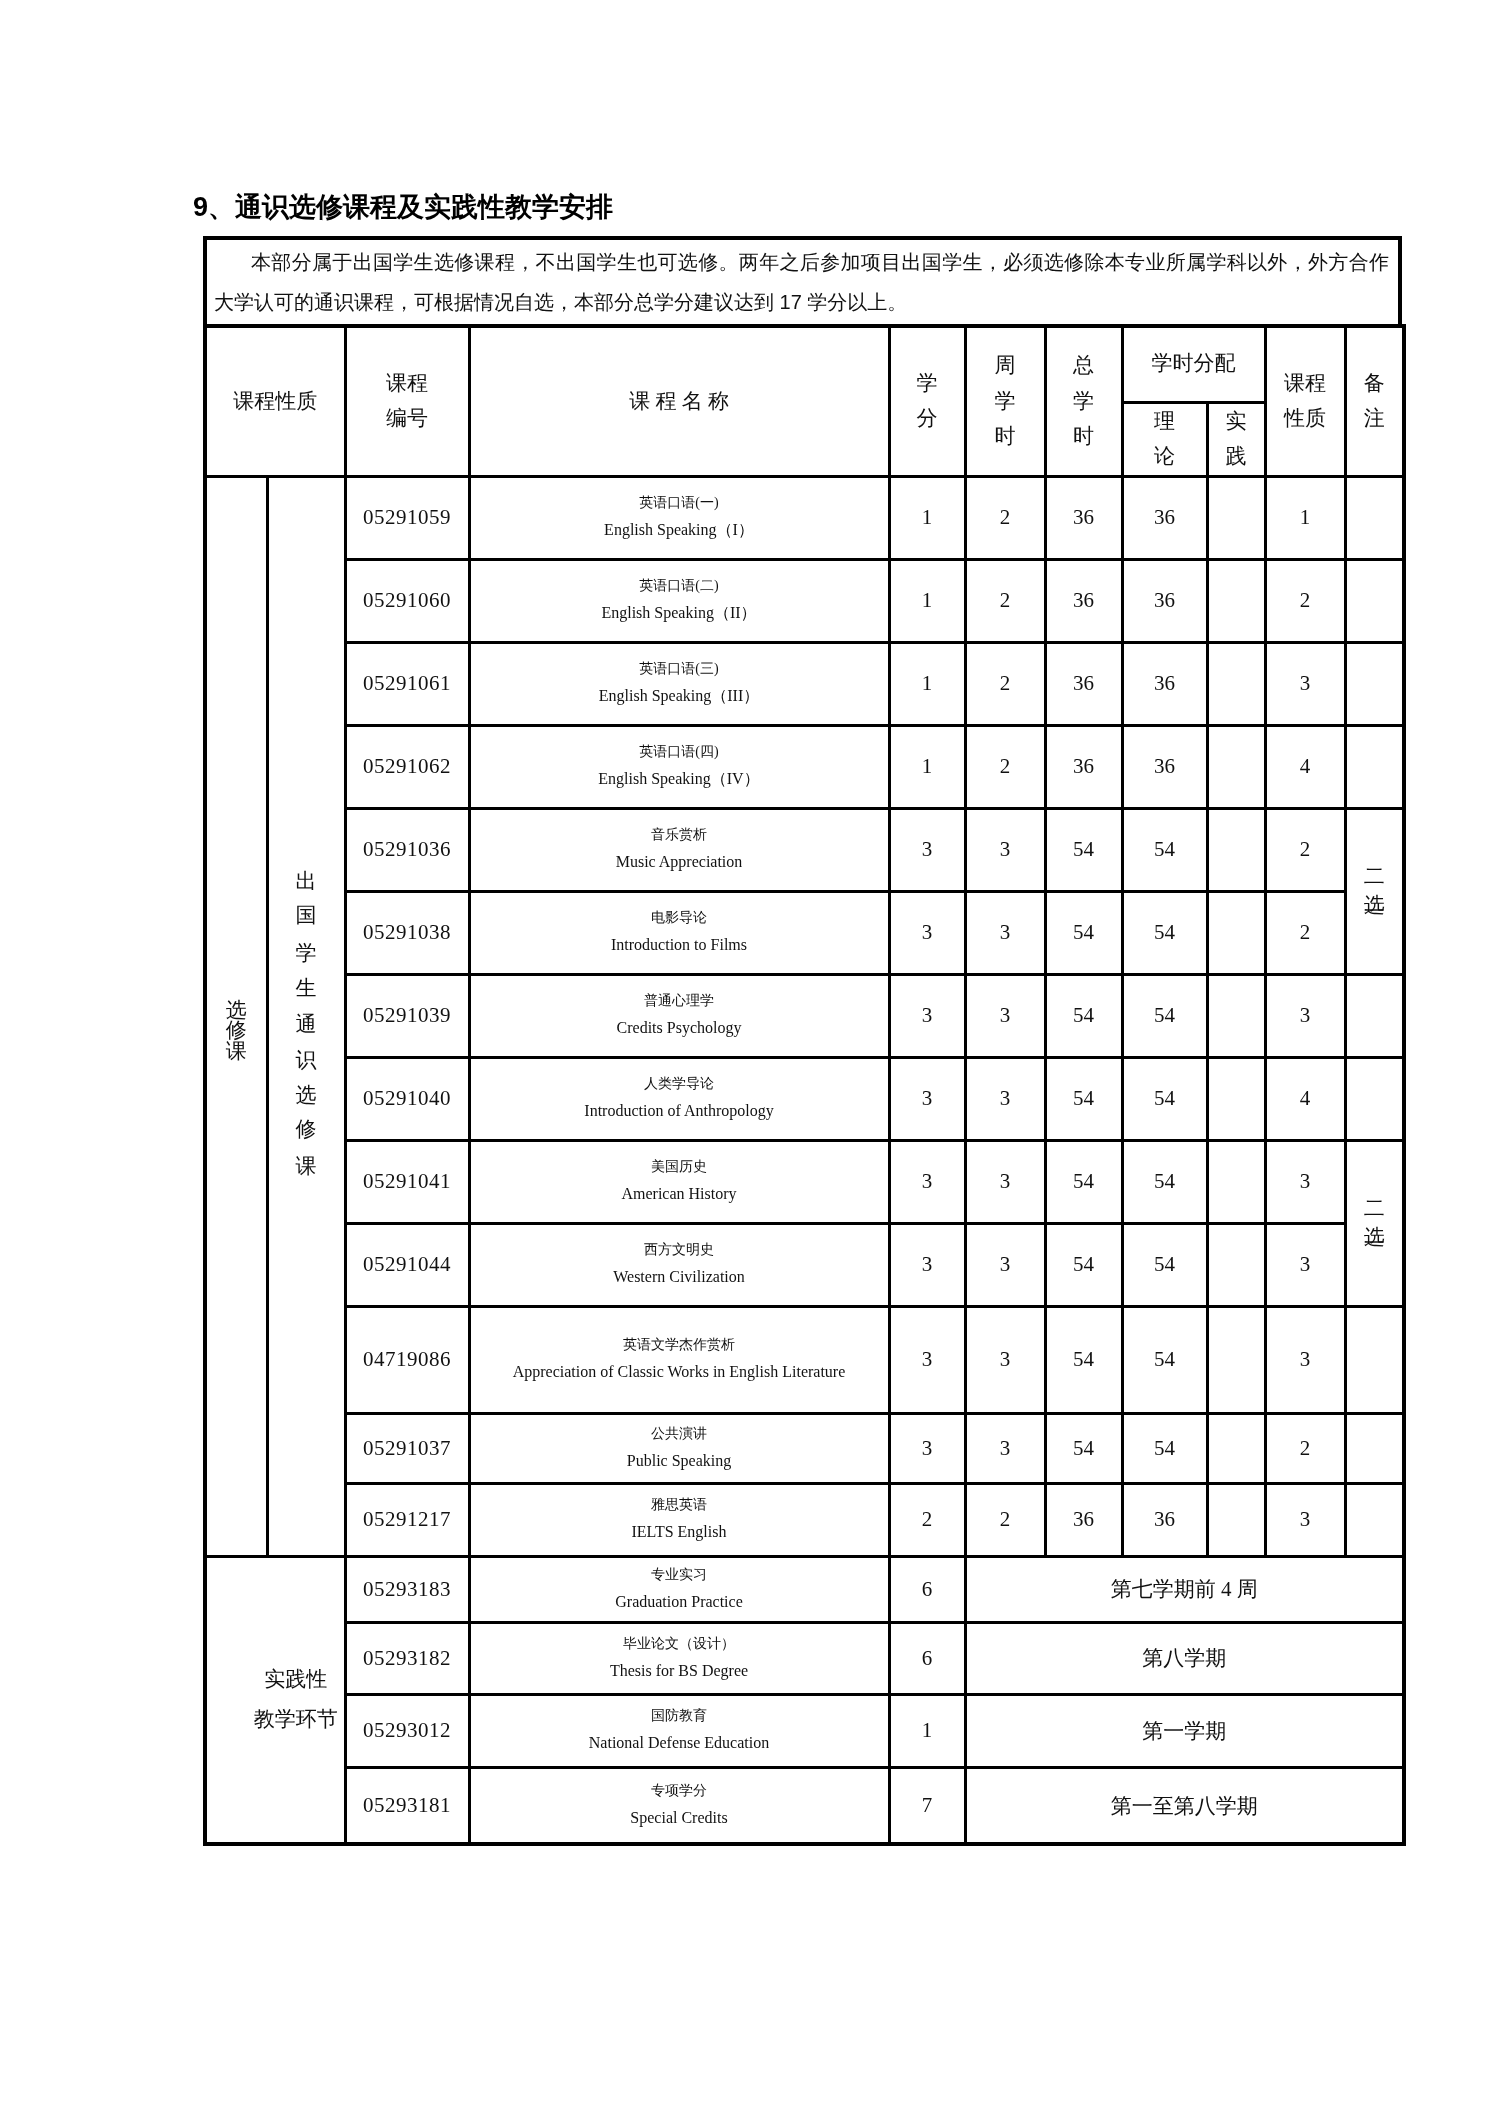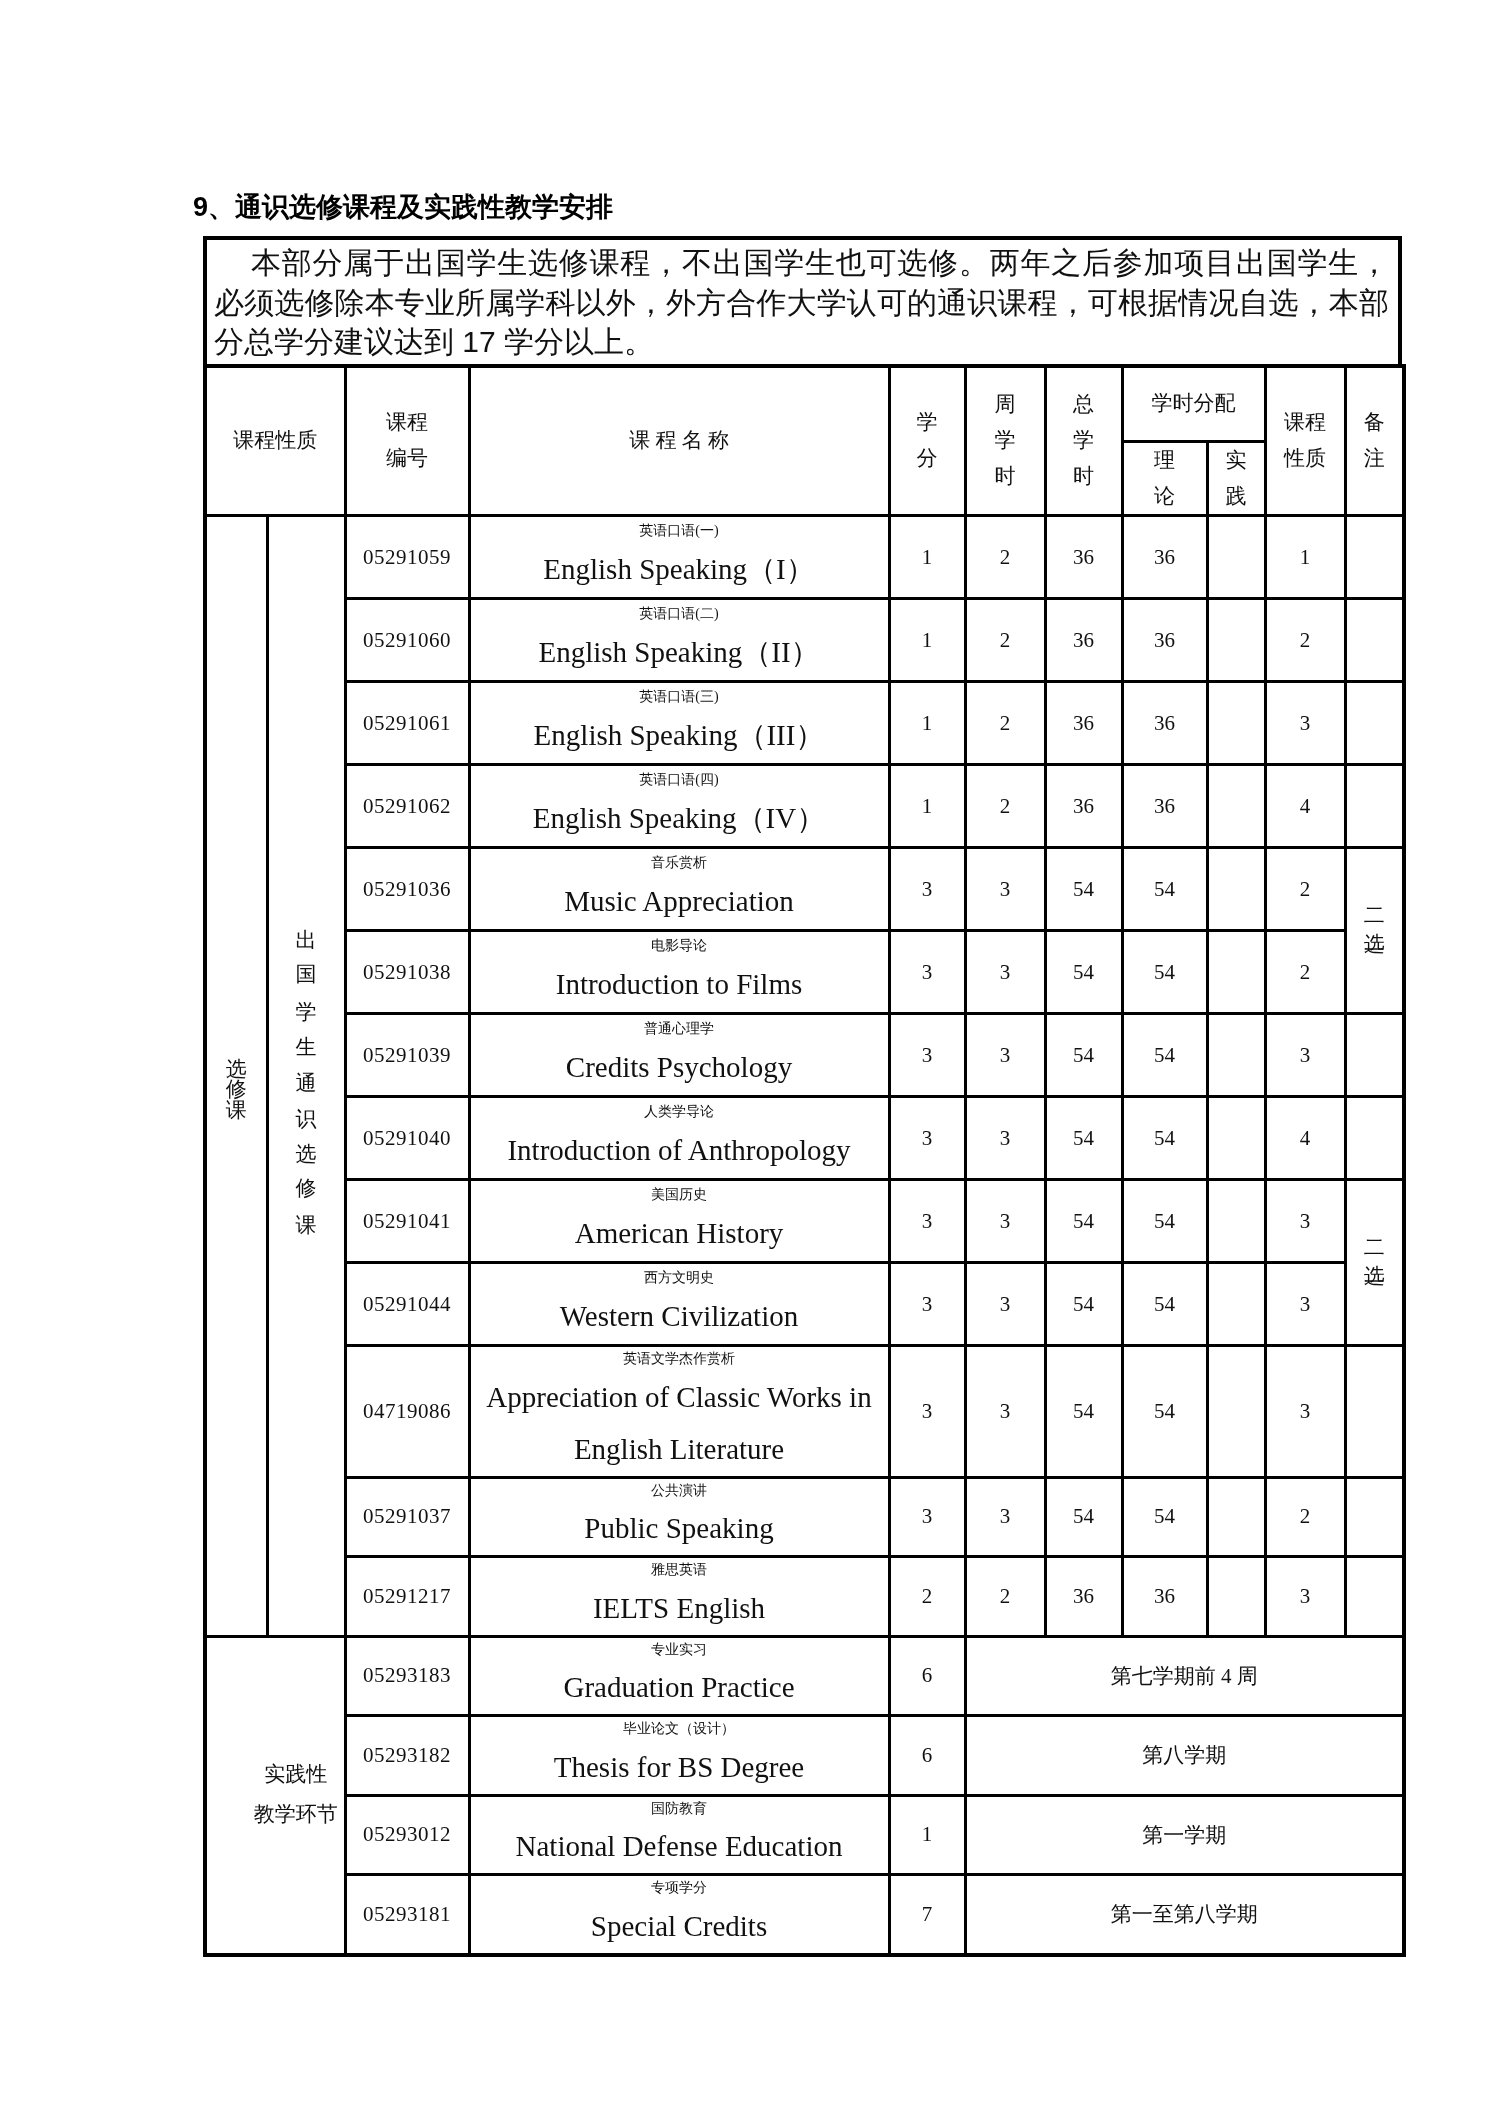--- a/index.html
+++ b/index.html
@@ -5,42 +5,42 @@
   html,body{margin:0;padding:0;background:#ffffff;}
   .page{position:relative;width:1500px;height:2121px;background:#ffffff;overflow:hidden;
         font-family:"Liberation Serif","DejaVu Serif",serif;color:#111;}
   .content{position:absolute;left:203px;top:192px;width:1199px;}
 
   .title{font-family:"Liberation Sans","DejaVu Sans",sans-serif;font-weight:bold;
          font-size:27px;line-height:30px;margin:0 0 14px -10px;color:#000;}
 
   .intro{box-sizing:border-box;border:4px solid #000;border-bottom:none;
          font-family:"Liberation Sans","DejaVu Sans",sans-serif;
-         font-size:30px;line-height:39.5px;padding:3px 9px 2px 7px;
+         font-size:20px;line-height:39.5px;padding:3px 9px 2px 7px;
          text-align:justify;text-indent:37px;color:#111;}
 
   table.course{border-collapse:collapse;table-layout:fixed;width:1199px;
                border:4px solid #000;}
   table.course th,table.course td{border:3px solid #000;padding:0;text-align:center;
                vertical-align:middle;font-weight:normal;font-size:21px;color:#111;
                overflow:hidden;}
   th{line-height:1.6;}
 
   .stk{display:inline-block;word-break:break-all;line-height:1.7;text-align:center;}
   .w1{width:1.15em;}
   .w2{width:2.3em;}
 
   .vtext{writing-mode:vertical-rl;text-orientation:upright;display:inline-block;}
   .ls-elective{letter-spacing:1.0em;}
   .ls-sub{letter-spacing:1.7em;}
   .ls-choose{letter-spacing:1.1em;}
 
   .code{font-size:22px;letter-spacing:0.5px;}
   .zh{line-height:1.78;font-size:14px;}
-  .en{line-height:1.78;font-size:29px;}
+  .en{line-height:1.78;font-size:16px;}
   .pre{white-space:pre-line;line-height:1.9;padding-left:41px;}
   .sched{font-size:21px;}
 </style>
 </head>
 <body>
 
 <div class="page">
   <div class="content">
 
     <h1 class="title">9、通识选修课程及实践性教学安排</h1>

